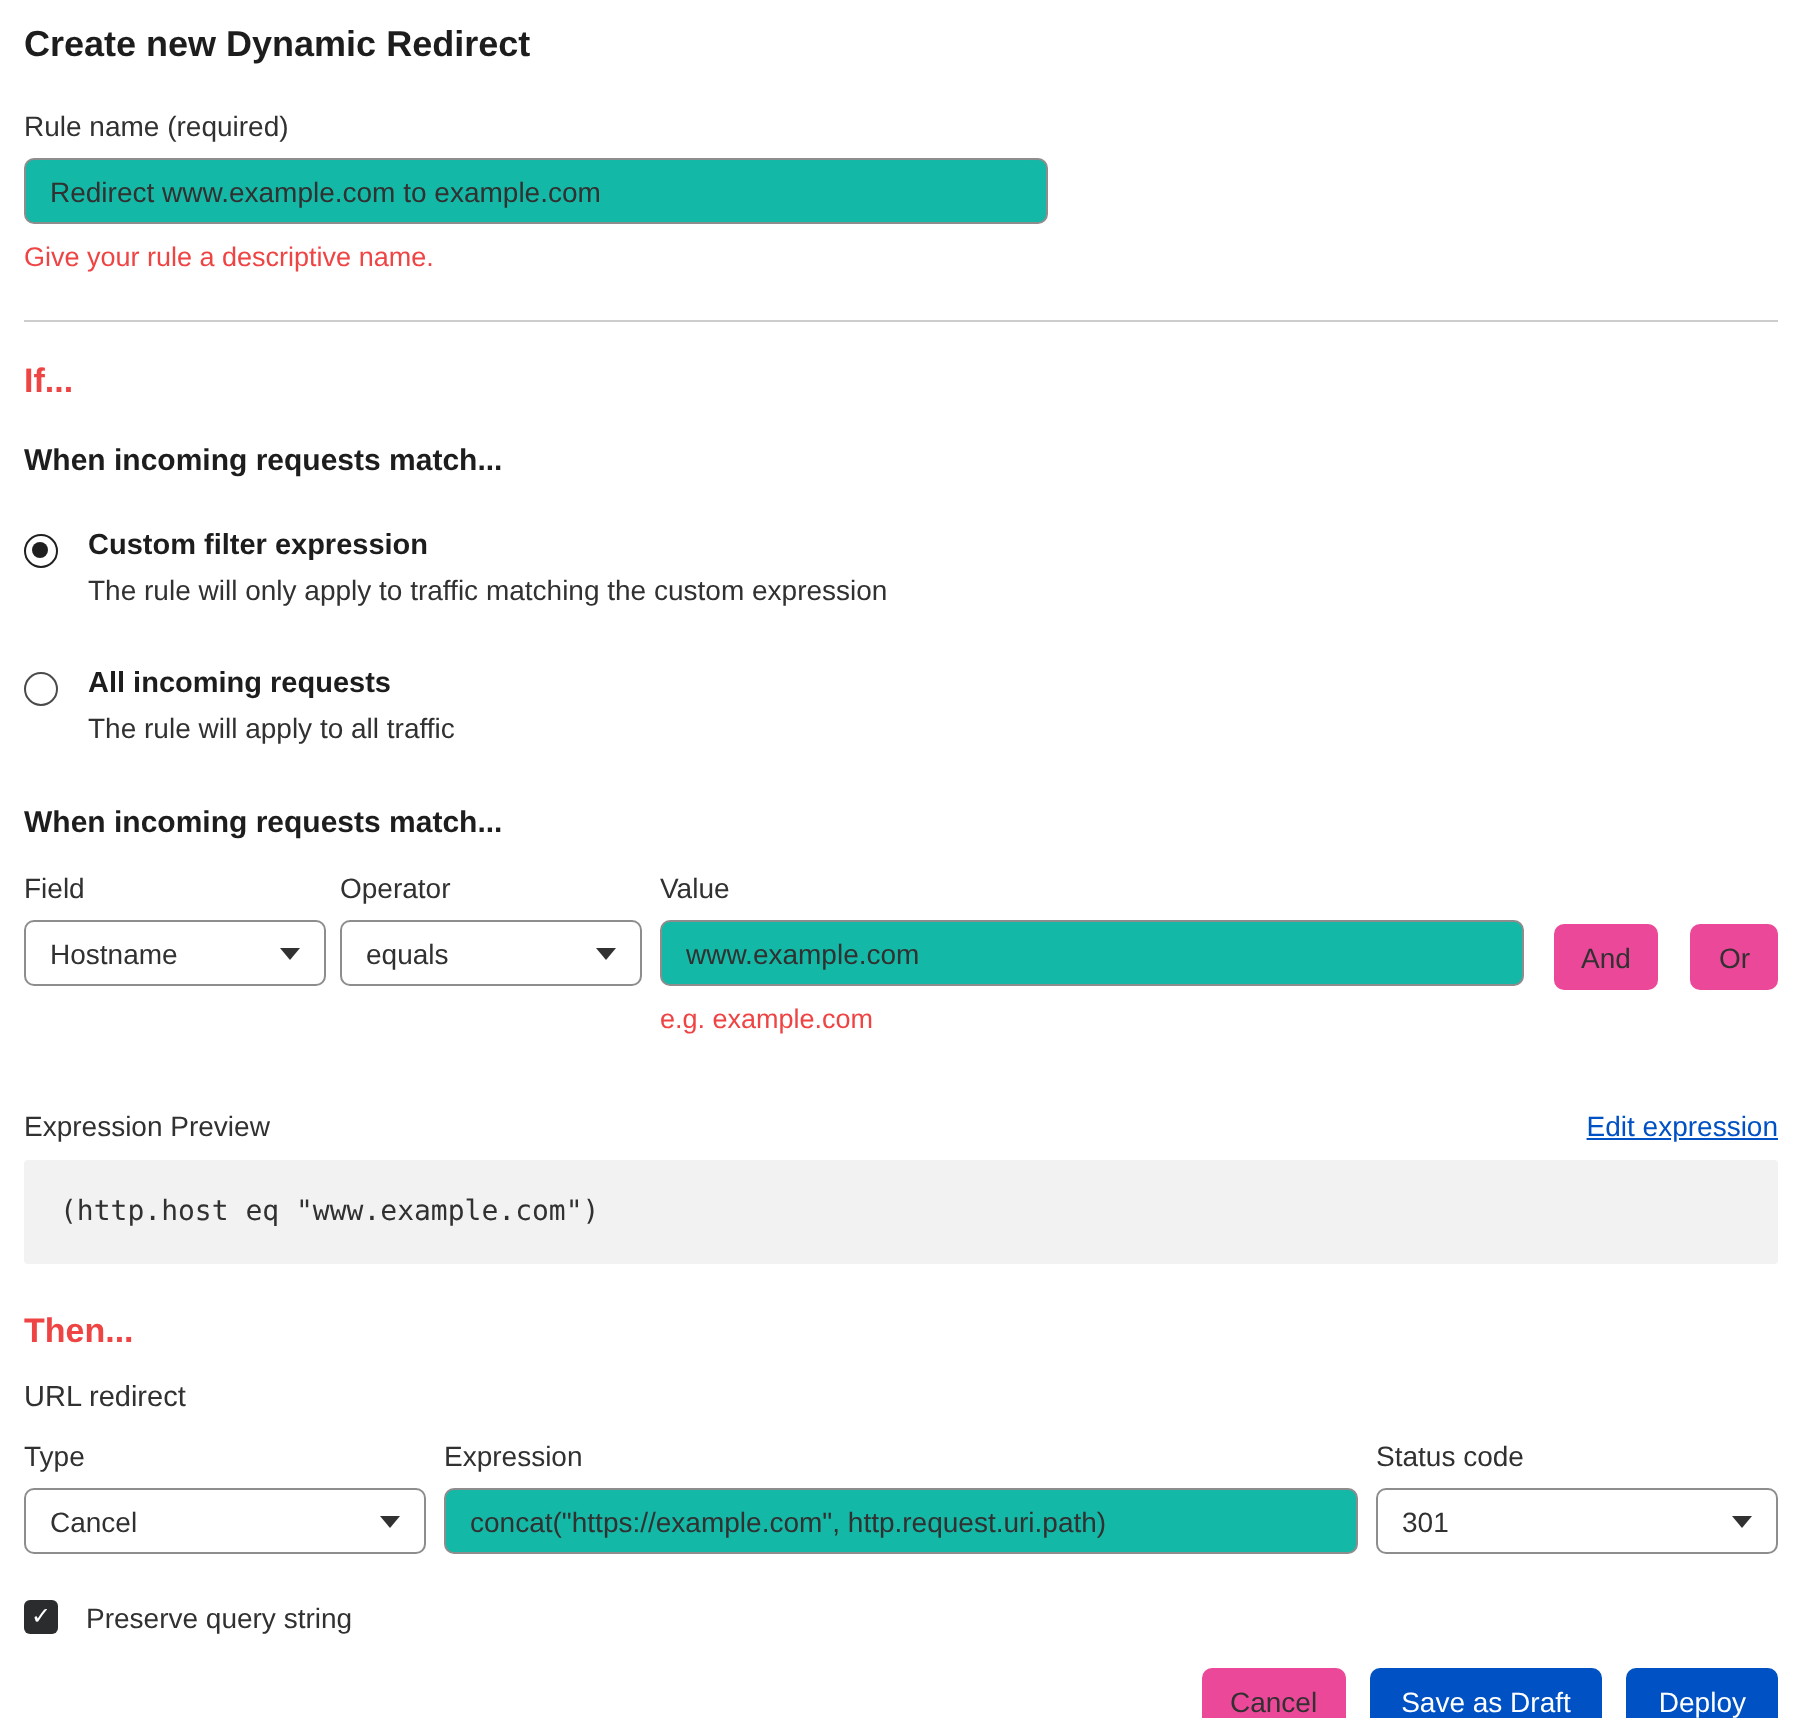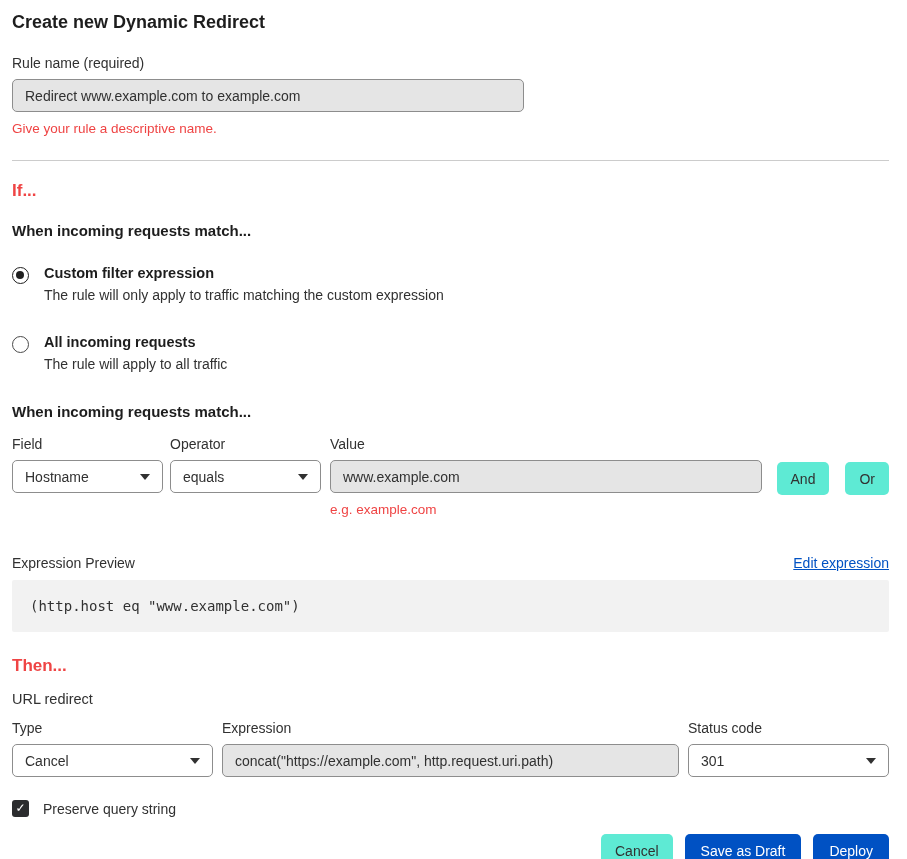--- a/index.html
+++ b/index.html
@@ -11,21 +11,21 @@
   }
   .page { width: 907px; min-height: 859px; padding: 10px 18px 14px 12px; }
 
   h1.page-title { font-size: 18px; font-weight: 700; color: #1d1d1d; margin: 2px 0 22px; }
 
   .form-label { display: block; font-size: 14px; color: #313131; margin-bottom: 8px; }
 
   .text-input {
     height: 33px; border: 1px solid #8d8d8d; border-radius: 5px;
     padding: 0 12px; font-size: 14px; font-family: "Liberation Sans", sans-serif;
-    color: #313131; background: #e5e5e5; width: 100%; outline: none;
+    color: #313131; background: #14b8a6; width: 100%; outline: none;
   }
   .rule-name-input { width: 512px; }
 
   .help-text { font-size: 13.5px; color: #ef4444; margin-top: 9px; }
 
   .divider { border: none; border-top: 1px solid #cccccc; margin: 24px 0 20px; }
 
   h2.section-heading { font-size: 17px; font-weight: 700; color: #ef4444; margin: 0 0 21px; }
   h3.sub-heading { font-size: 15px; font-weight: 700; color: #1d1d1d; margin: 0 0 26px; }
 
@@ -58,21 +58,21 @@
     cursor: pointer; gap: 4px;
   }
   .chevron {
     width: 0; height: 0; flex: 0 0 auto;
     border-left: 5px solid transparent; border-right: 5px solid transparent;
     border-top: 6px solid #313131;
   }
 
   .btn { font-family: "Liberation Sans", sans-serif; font-size: 14px; height: 33px;
     border: none; border-radius: 5px; cursor: pointer; }
-  .btn-secondary { background: #5eead4; color: #313131; padding: 0 14px; }
+  .btn-secondary { background: #ec4899; color: #313131; padding: 0 14px; }
   .btn-secondary.and-btn { margin-right: 16px; }
   .btn-primary { background: #0051c3; color: #ffffff; padding: 0 16px; }
 
   .preview-header { display: flex; justify-content: space-between; align-items: baseline;
     margin-top: 38px; margin-bottom: 9px; }
   .preview-label { font-size: 14px; color: #313131; }
   .edit-link { font-size: 14px; color: #0051c3; text-decoration: underline; cursor: pointer; }
 
   .code-block {
     background: #f2f2f2; padding: 18px 18px; border-radius: 2px;

